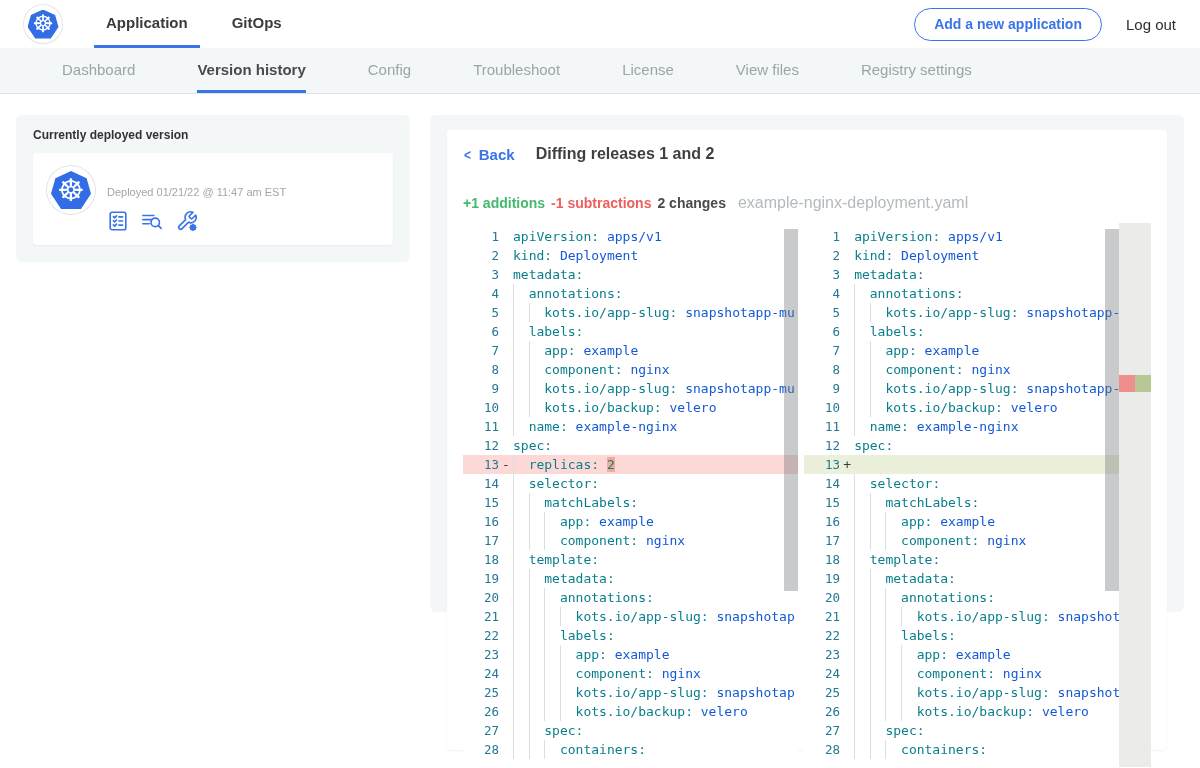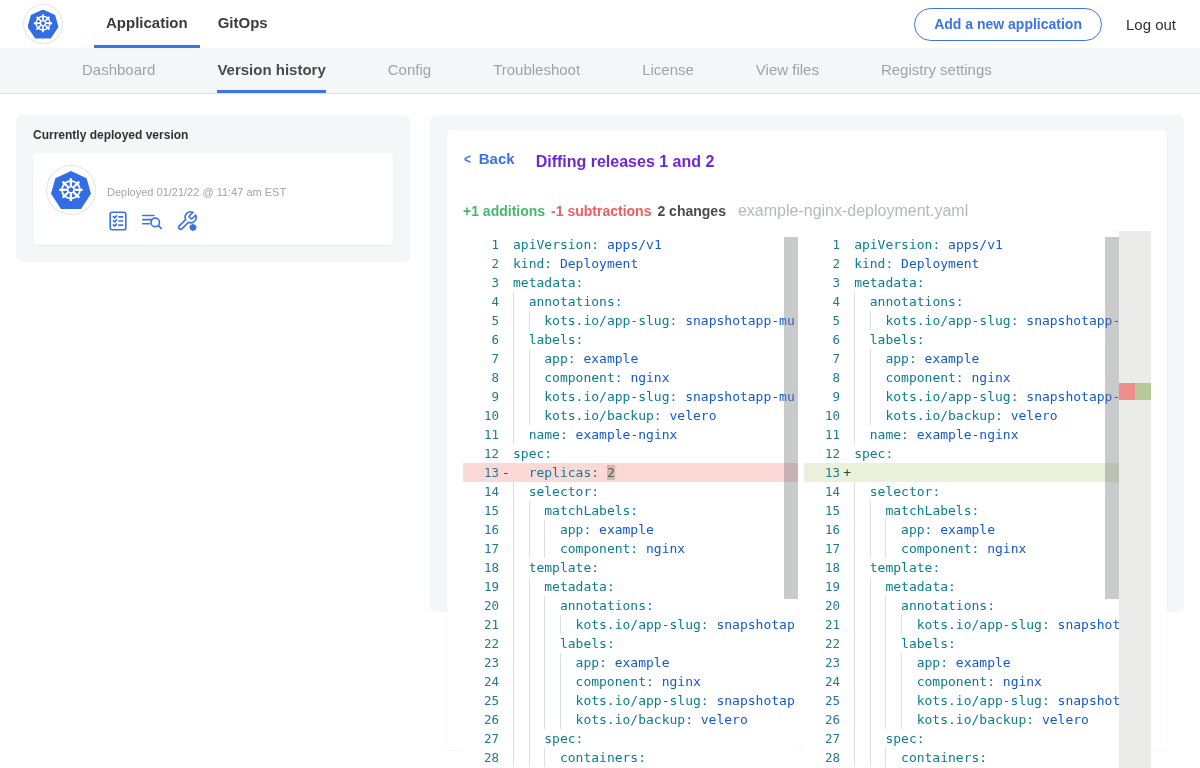--- a/index.html
+++ b/index.html
@@ -7,32 +7,32 @@
     font-family:"Liberation Sans", sans-serif; color:#323232; }
 
   
   .topnav { height:48px; display:flex; align-items:stretch; background:#fff; padding:0 24px; }
   .brand { display:flex; align-items:center; margin-right:32px; }
   .brand-circle { width:38px; height:38px; border-radius:50%; background:#fff;
     box-shadow:0 0 0 1px #e4e8eb, 0 1px 2px rgba(0,0,0,.08); display:flex; align-items:center; justify-content:center; }
   .hepta { width:31px; height:29px; background:var(--k8sblue); display:flex; align-items:center; justify-content:center;
     clip-path:polygon(50% 0%, 89% 19%, 100% 60%, 75% 100%, 25% 100%, 0% 60%, 11% 19%); }
   .hepta span { color:#fff; font-size:24px; line-height:1; font-family:"DejaVu Sans",sans-serif; }
-  .top-tabs { display:flex; align-items:stretch; gap:6px; }
+  .top-tabs { display:flex; align-items:stretch; gap:20px; }
   .top-tab { display:flex; align-items:center; padding:0 12px; font-size:15px; font-weight:700;
     color:#3b3b3b; border-bottom:3px solid transparent; cursor:pointer; }
   .top-tab.active { border-bottom-color:var(--accent); }
   .top-right { margin-left:auto; display:flex; align-items:center; gap:24px; }
   .add-app-btn { border:1px solid var(--accent); color:var(--accent); background:#fff; border-radius:17px;
     height:33px; padding:7px 19px; font-size:14px; font-weight:700; font-family:inherit; cursor:pointer; }
   .logout { font-size:15px; font-weight:500; color:#2f2f2f; cursor:pointer; }
 
   
   .subnav { height:46px; background:#f4f7f8; border-bottom:1px solid #dde4e8; display:flex;
-    align-items:stretch; gap:62px; padding-left:82px; }
+    align-items:stretch; gap:62px; padding-left:62px; }
   .subnav-item { display:flex; align-items:center; font-size:15px; color:#9ba4a9;
     border-bottom:3px solid transparent; cursor:pointer; white-space:nowrap; }
   .subnav-item.active { color:#4a4a4a; font-weight:700; border-bottom-color:var(--accent); }
 
   
   .main { display:flex; padding:21px 16px 0 16px; gap:20px; align-items:flex-start; }
 
   .deployed-card { width:394px; background:#f4f7f8; border-radius:6px; padding:13px 17px 17px; }
   .deployed-title { font-size:12px; font-weight:700; color:#323232; margin-bottom:11px; }
   .version-card { background:#fff; border-radius:4px; box-shadow:0 1px 2px rgba(0,0,0,.05);
@@ -50,21 +50,21 @@
   .icon-row svg { cursor:pointer; }
 
   
   .diff-panel { flex:1; height:497px; background:#f4f7f8; border-radius:6px; position:relative; }
   .diff-card { position:absolute; top:15px; left:17px; right:17px; height:620px; background:#fff;
     border-radius:4px; box-shadow:0 1px 2px rgba(0,0,0,.05); padding:15px 16px 0; }
   .diff-header { display:flex; align-items:center; gap:21px; }
   .back-link { display:flex; align-items:center; gap:7px; color:var(--accent); font-size:15px;
     font-weight:700; cursor:pointer; }
   .back-chevron { font-size:15px; font-weight:700; transform:scaleX(.8); }
-  .diff-title { font-size:16px; font-weight:700; color:#6d28d9;margin-top:8px; }
+  .diff-title { font-size:16px; font-weight:700; color:#404040; }
   .diff-stats { margin-top:12px; display:flex; align-items:baseline; gap:6px; font-size:14px; }
   .stat-add { color:var(--green); font-weight:700; }
   .stat-sub { color:var(--red); font-weight:700;margin-top:20px; }
   .stat-chg { color:#4a4a4a; font-weight:700; }
   .diff-filename { color:#b3babe; font-size:16px; margin-left:6px; }
 
   
   .diff-editor { margin-top:11px; display:flex; gap:6px; }
   .pane { position:relative; height:544px; overflow:hidden; background:#fff; padding-top:4px; }
   .pane.left { width:343px; }

